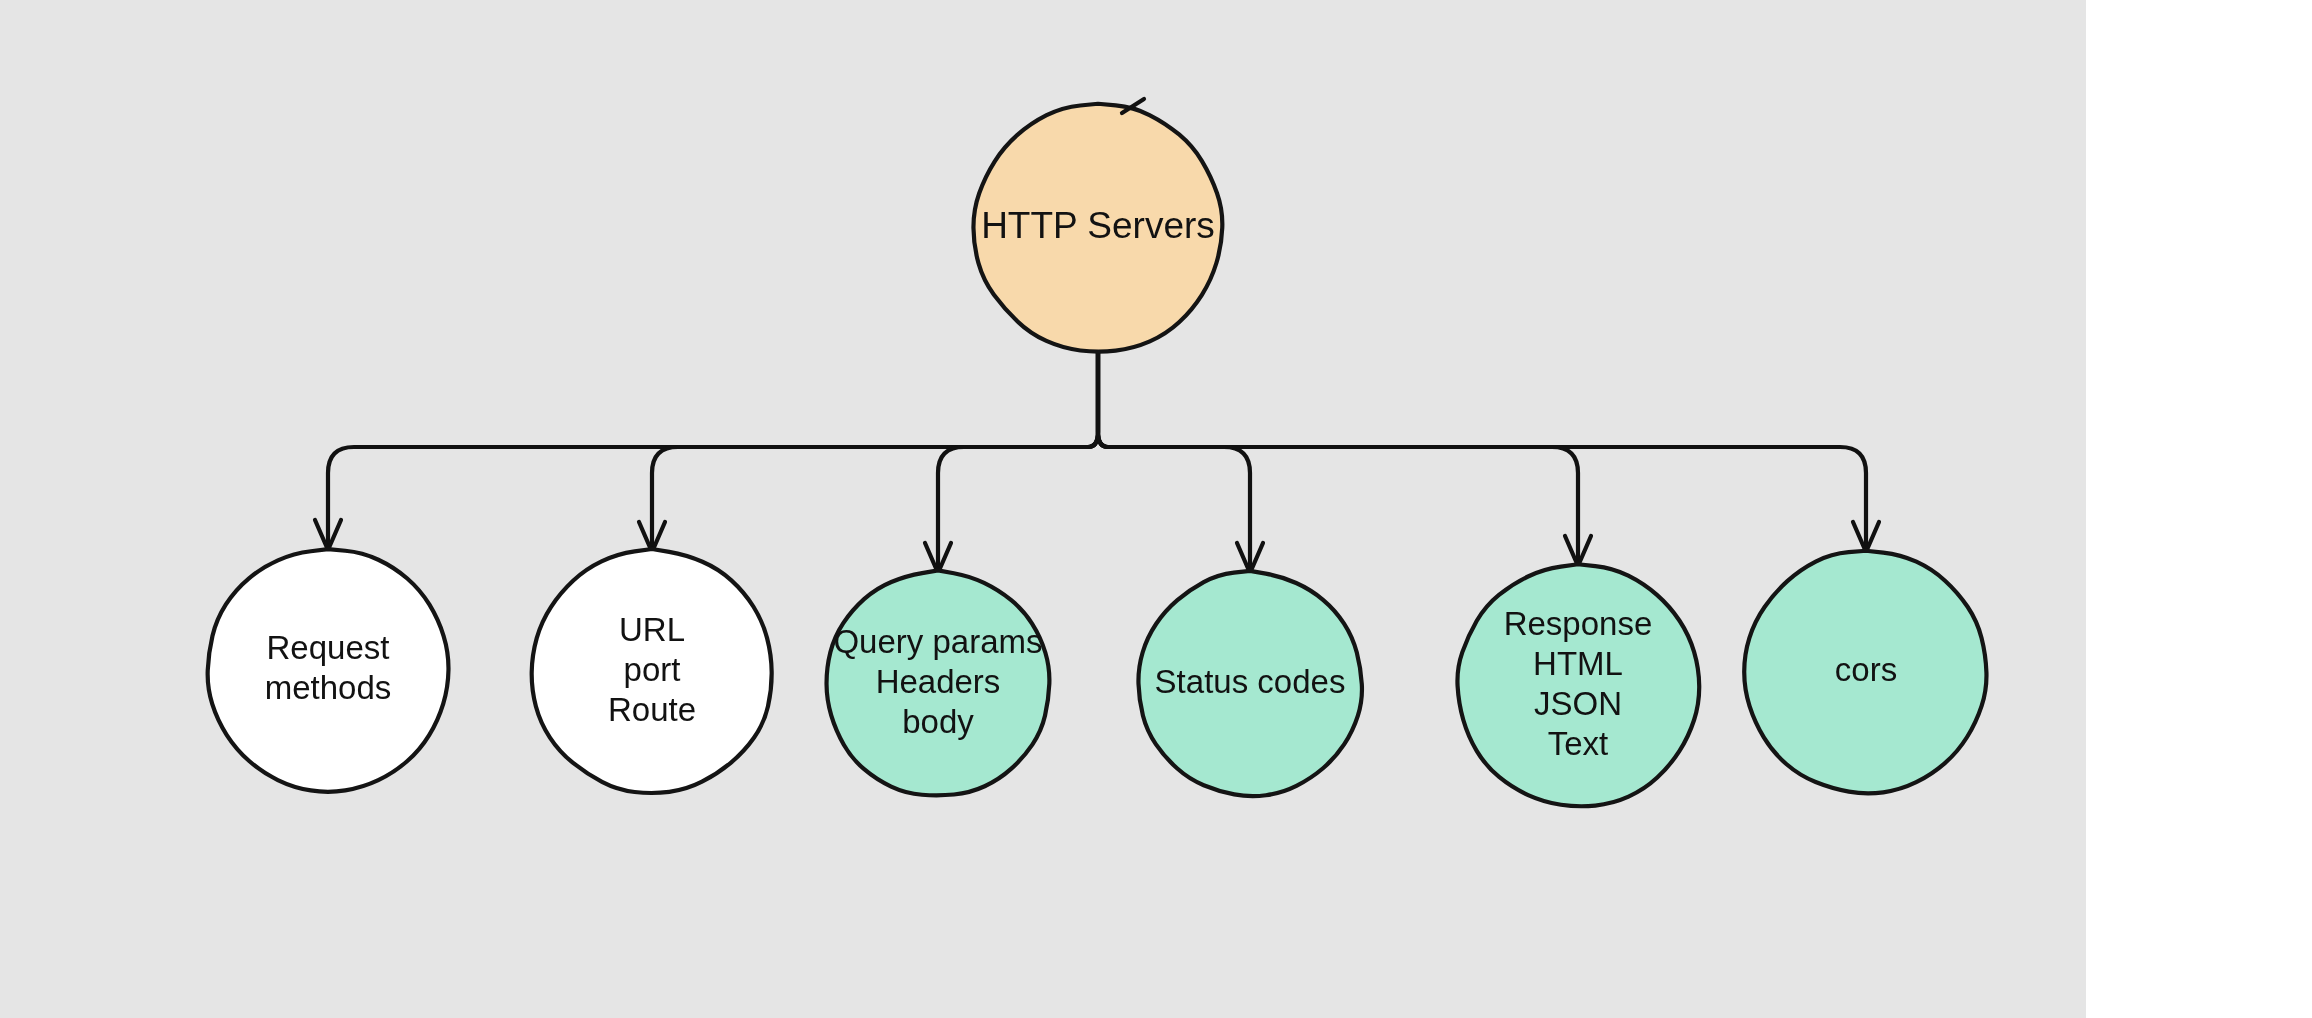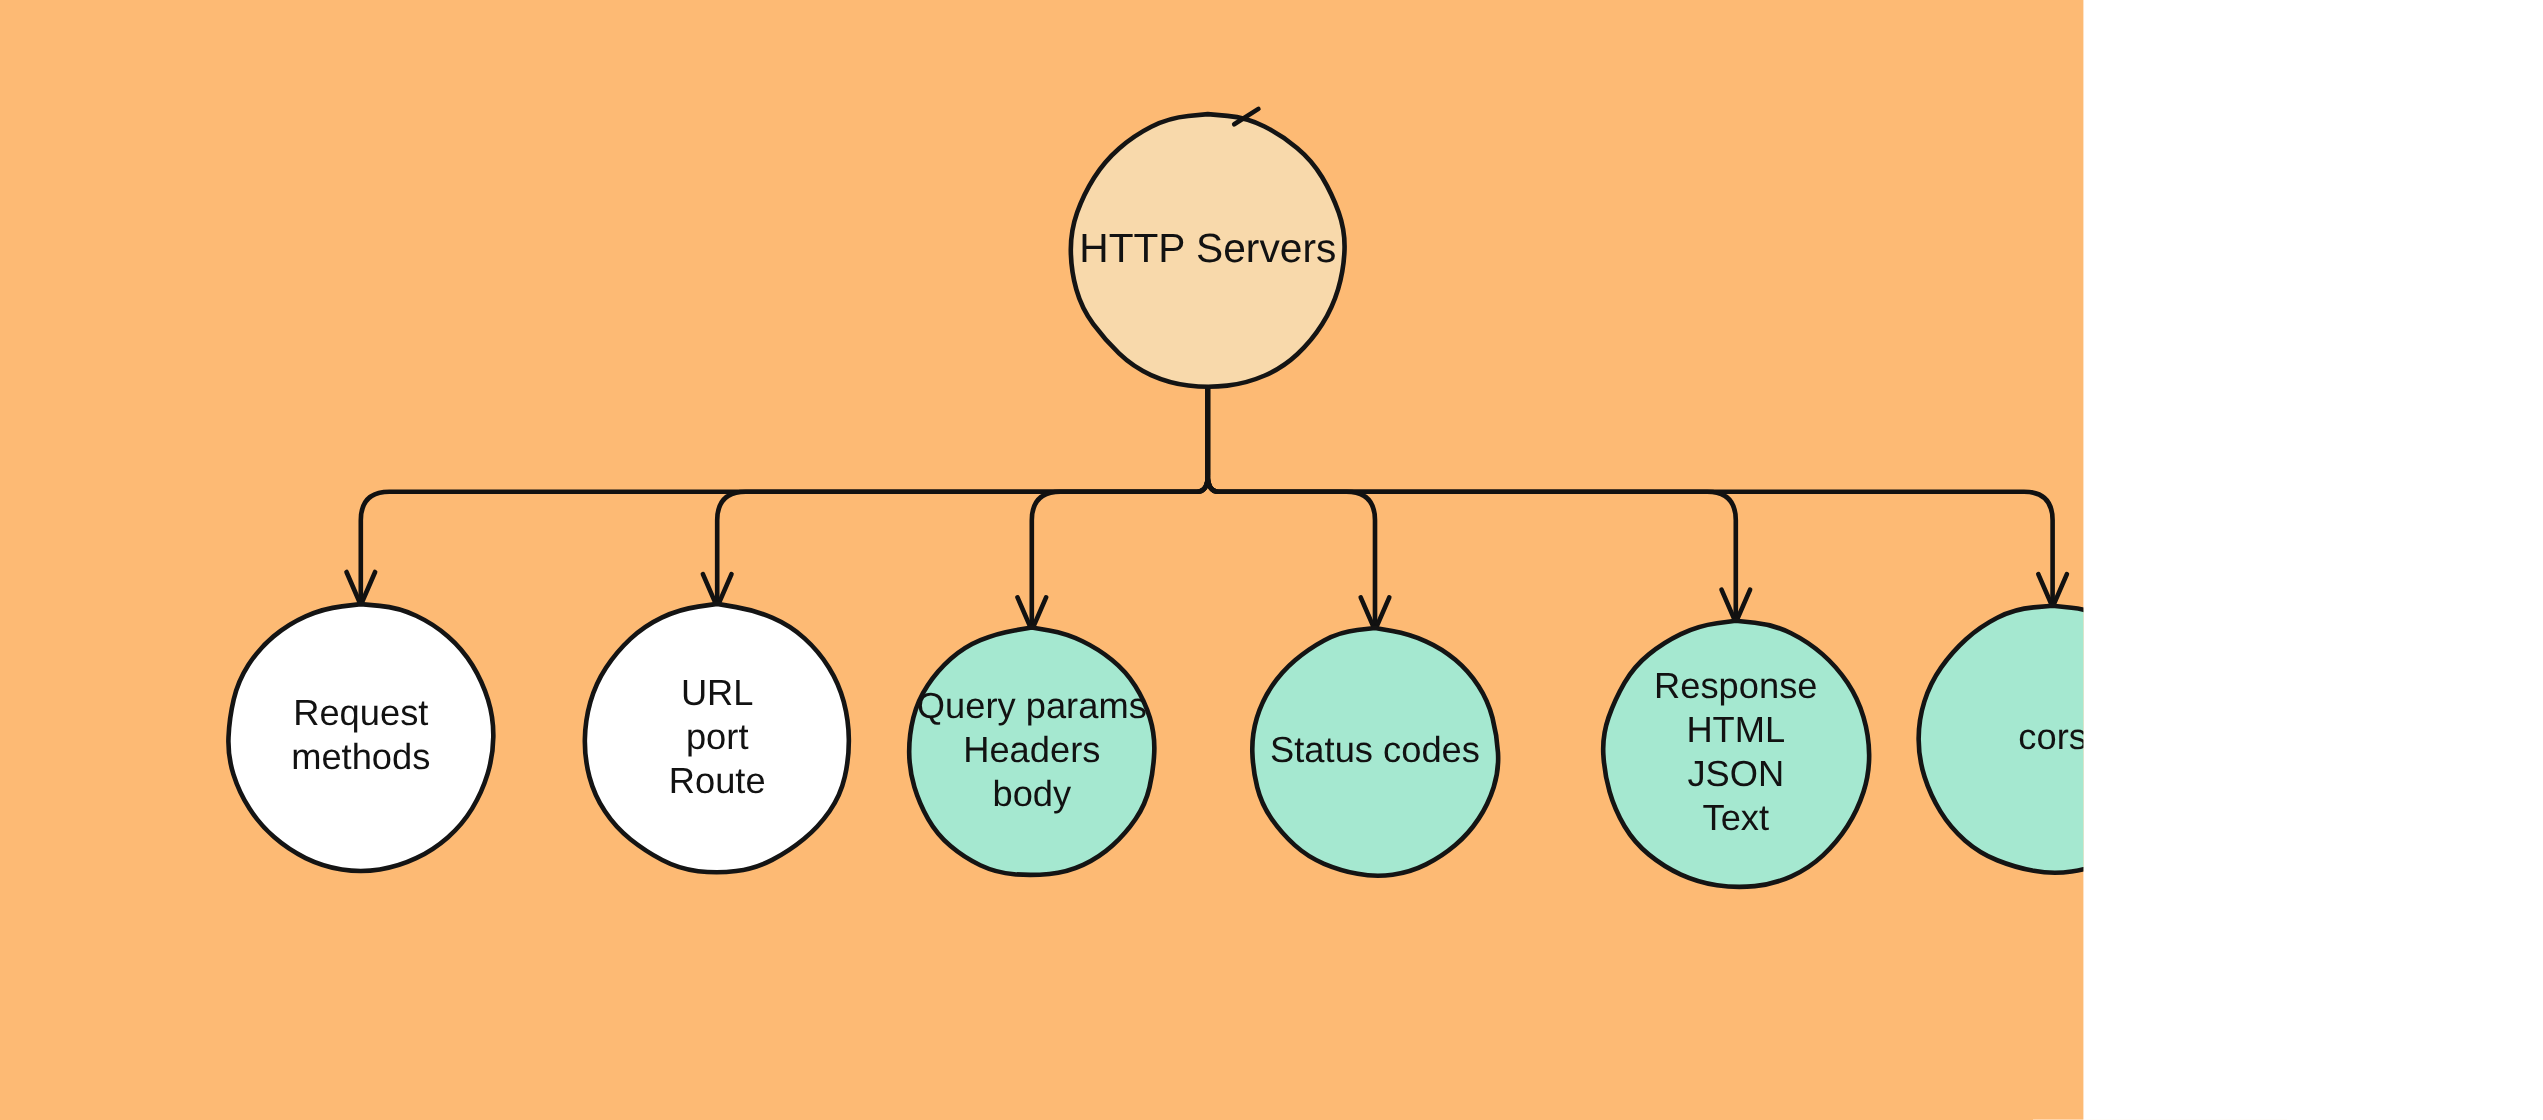--- a/index.html
+++ b/index.html
@@ -6,24 +6,25 @@
   html, body {
     margin: 0;
     padding: 0;
     background: #ffffff;
   }
   body {
     font-family: "Liberation Sans", sans-serif;
   }
   #canvas-wrap {
     position: relative;
-    width: 1894px;
+    width: 2060px;
     height: 1018px;
-    background: #fdba74;
+    background: #e5e5e5;
     overflow: hidden;
+    padding-left: 26px;
   }
   #diagram-svg {
     position: absolute;
     top: 0;
     left: 0;
     width: 2312px;
     height: 1018px;
     display: block;
   }
   .node-circle {

